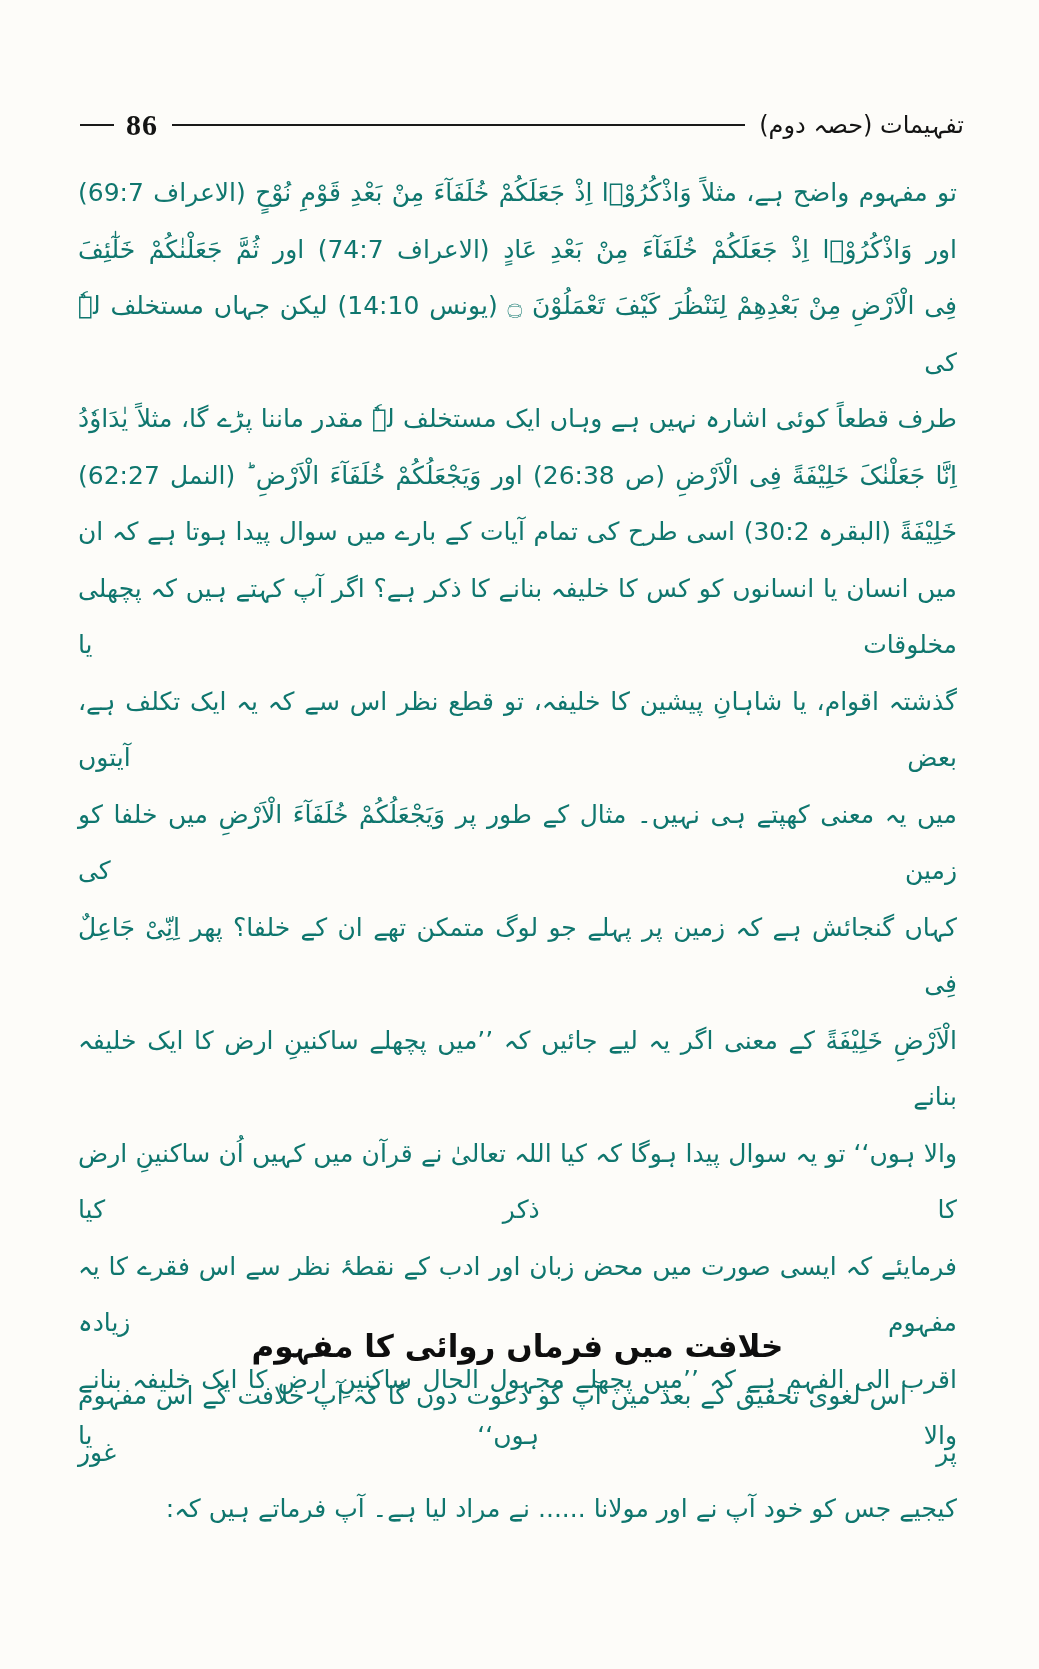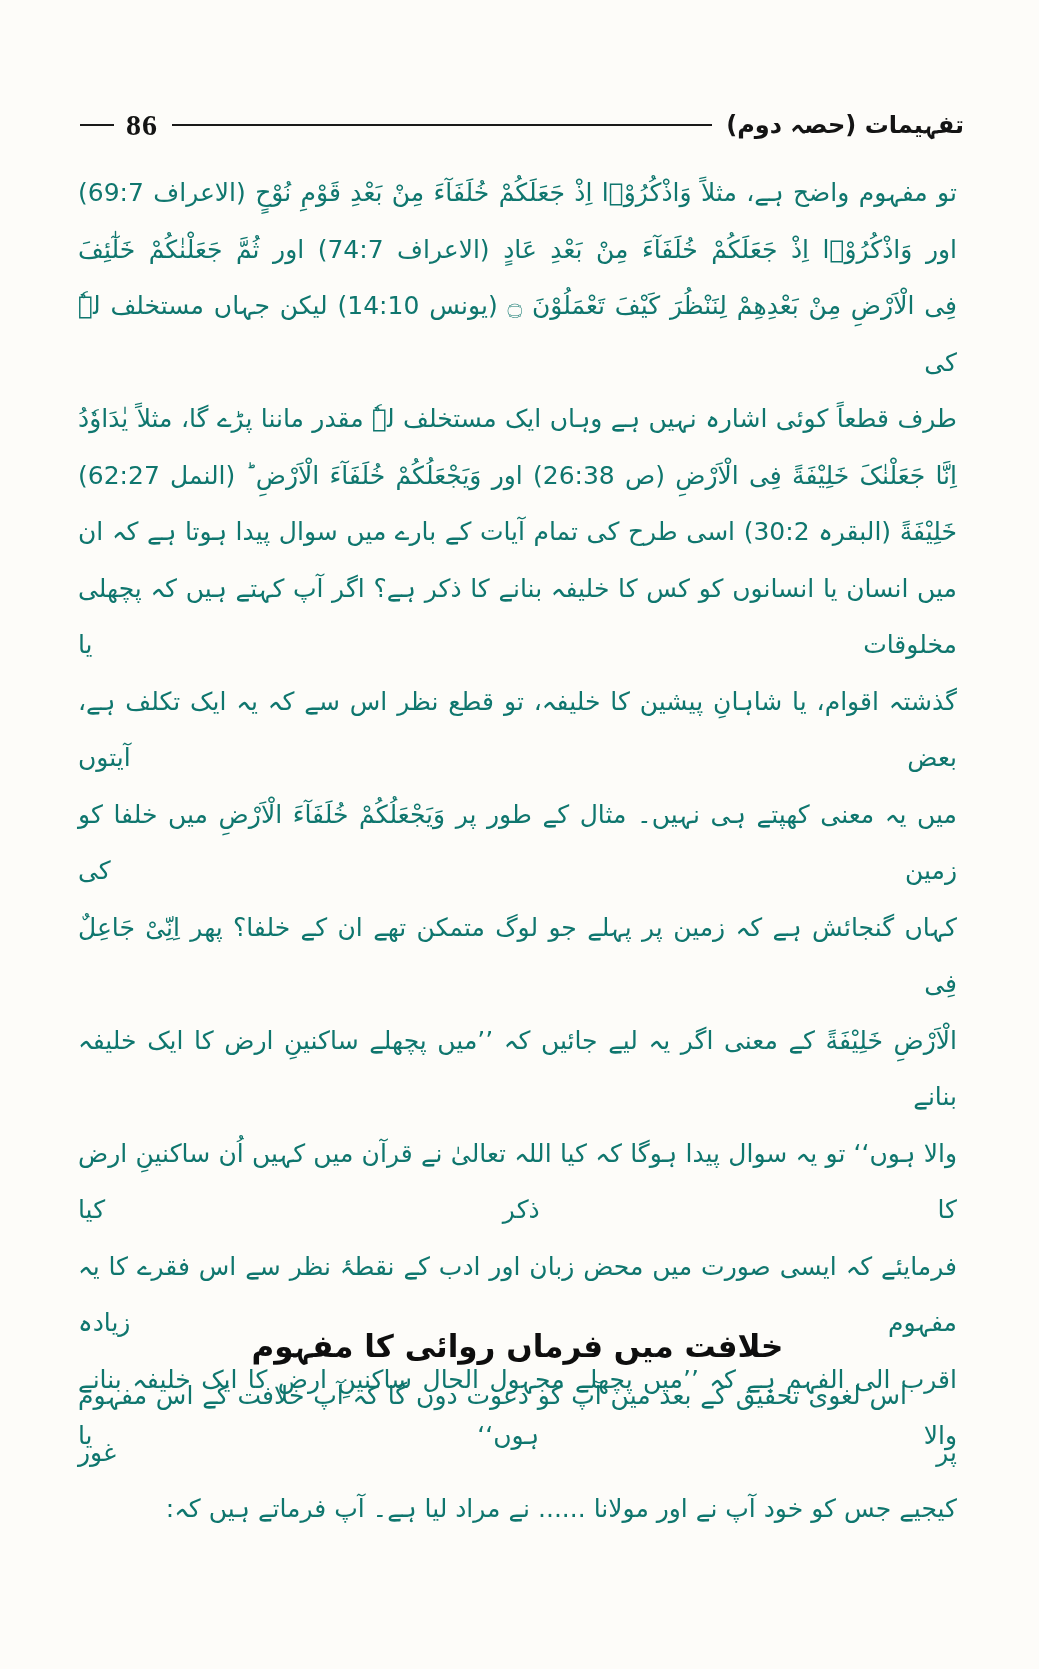--- a/index.html
+++ b/index.html
@@ -25,21 +25,21 @@
     top: 108px;
     right: 75px;
     left: 80px;
     display: flex;
     direction: rtl;
     align-items: center;
     gap: 6px;
   }
   .book-title {
     font-size: 24px;
-    font-weight: bold;
+    font-weight: normal;
     white-space: nowrap;
     color: #141414;
   }
   .head-rule {
     flex: 1 1 auto;
     height: 0;
     border-top: 2.5px solid #1a1a1a;
     margin: 0 8px;
   }
   .page-number {

